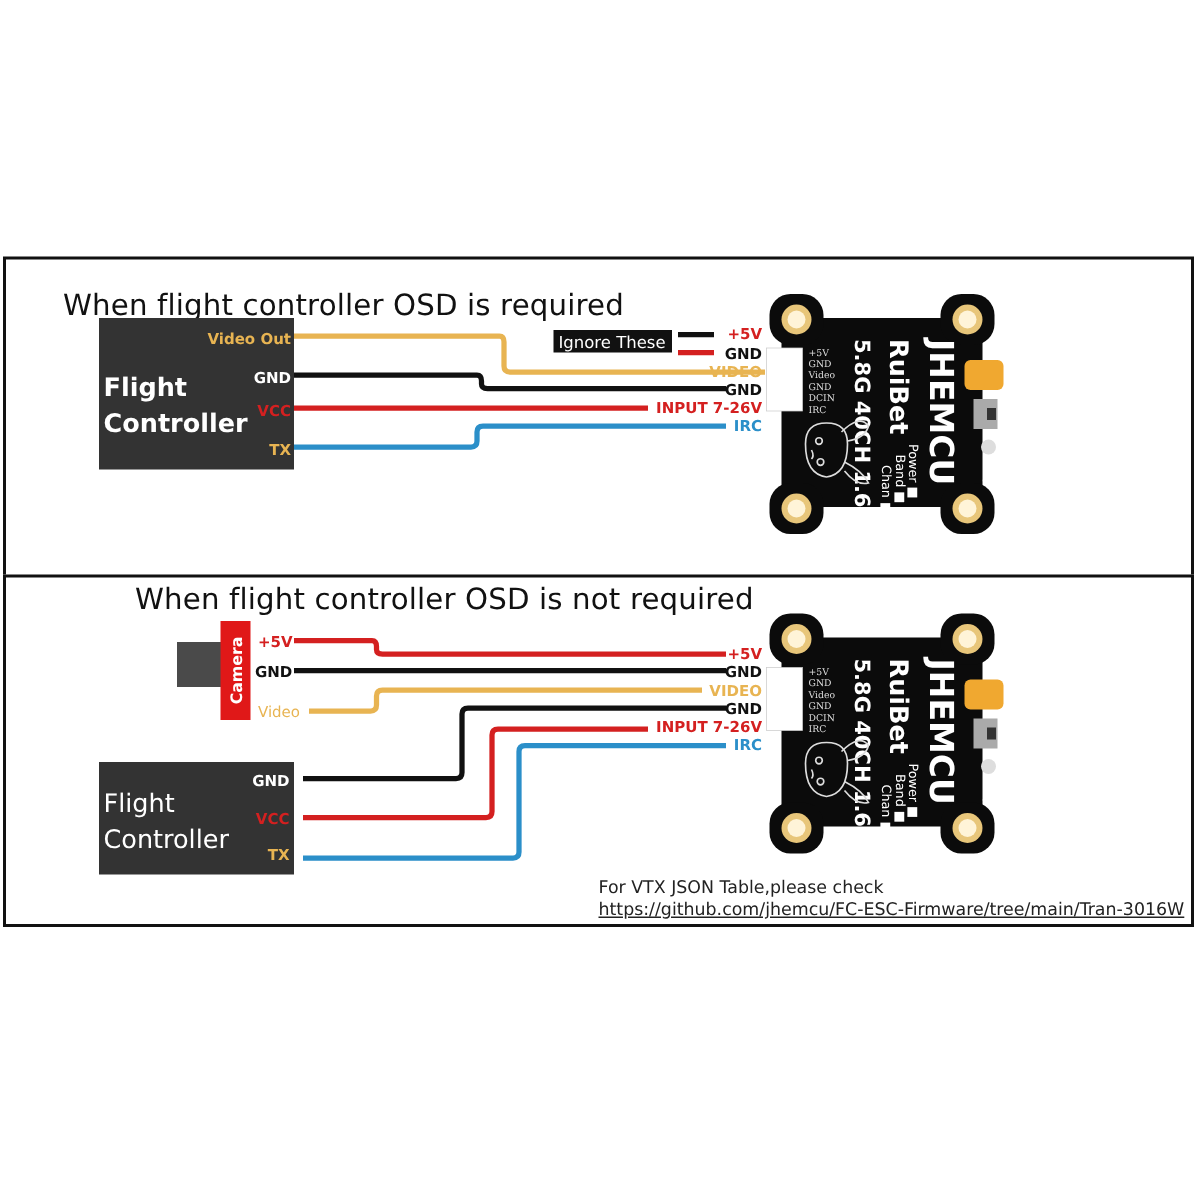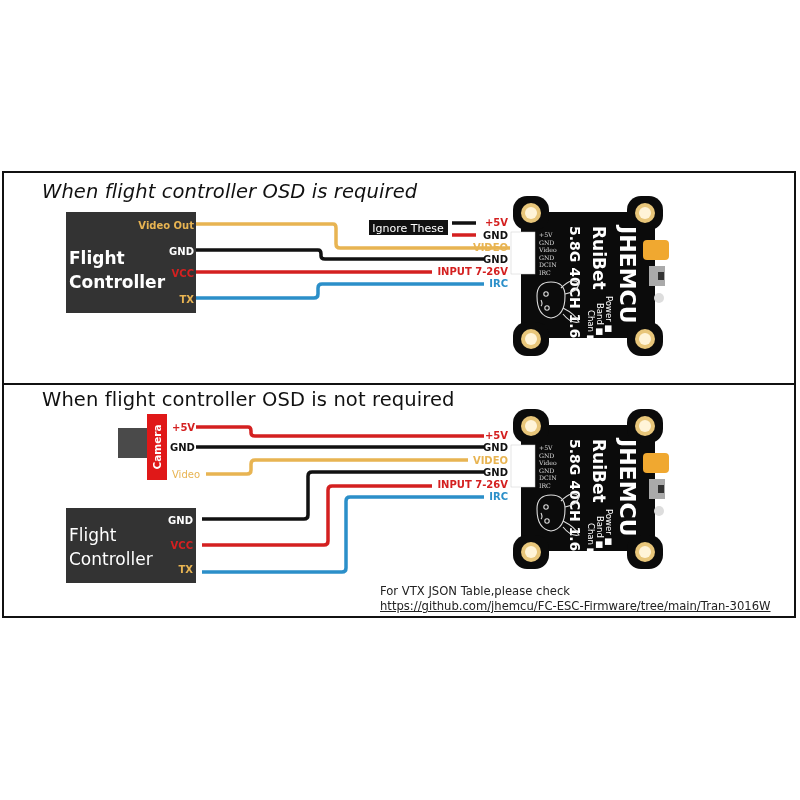--- a/index.html
+++ b/index.html
@@ -1,25 +1,25 @@
 <!DOCTYPE html>
 <html><head>
 <meta charset="utf-8">
 <style>
   html, body { margin:0; padding:0; background:#ffffff; }
   body { width:800px; height:800px; position:relative; overflow:hidden; font-family:"DejaVu Sans", sans-serif; }
   .panel { position:absolute; left:2px; width:794px; border:2px solid #111; background:#fff; box-sizing:border-box; }
   #panel-top { top:171px; height:215px; }
   #panel-bottom { top:383px; height:235px; }
   .title { position:absolute; left:42px; font-size:19.5px; color:#111; letter-spacing:0.1px; white-space:nowrap; }
-  #title-top { top:180px;font-style:italic; }
-  #title-bottom { top:388px; }
+  #title-top { top:192px; }
+  #title-bottom { top:388px;margin-left:48px; }
   svg#diagram { position:absolute; left:0; top:0; width:800px; height:800px; }
   .lbl { font-family:"DejaVu Sans", sans-serif; font-weight:bold; }
-  .note { position:absolute; left:380px; font-size:11.6px; color:#222; white-space:nowrap;text-align:center; }
+  .note { position:absolute; left:399px; font-size:11.6px; color:#222; white-space:nowrap;text-align:center; }
   #note-1 { top:584px; }
   #note-2 { top:599px;text-decoration:underline; }
 </style>
 </head>
 <body>
 
 <div class="panel" id="panel-top"></div>
 <div class="panel" id="panel-bottom"></div>
 
 <div class="title" id="title-top">When flight controller OSD is required</div>

